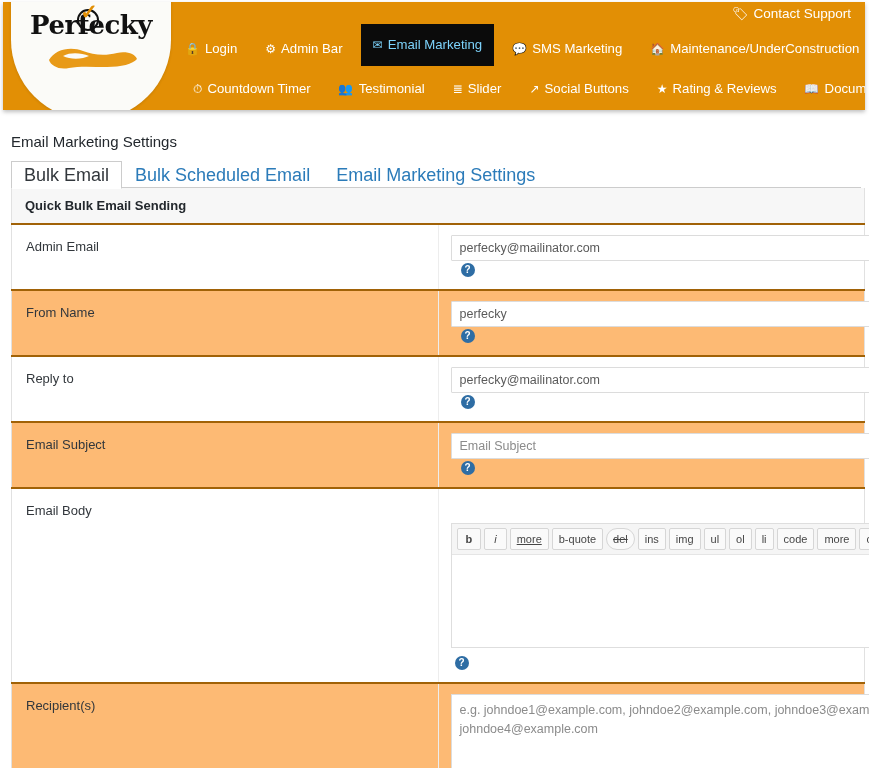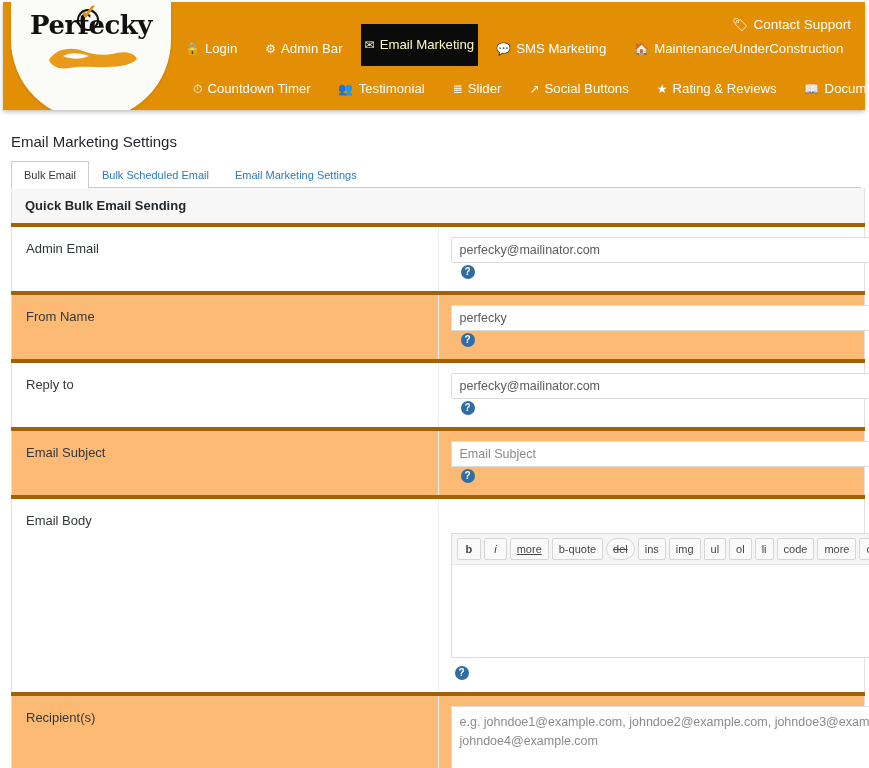--- a/index.html
+++ b/index.html
@@ -69,21 +69,21 @@
     width: 96px; height: 30px;
   }
 
   .nav-wrap {
     position: absolute;
     left: 172px; top: 0;
     right: 0; bottom: 0;
   }
   .contact-support {
     position: absolute;
-    right: 14px; top: 15px;
+    right: 14px; top: 4px;
     color: #fff;
     font-size: 13.5px;
     white-space: nowrap;
     cursor: pointer;
   }
   .contact-support .ic { margin-right: 5px; font-size: 13px; }
 
   .nav-row {
     position: absolute;
     left: 0;
@@ -103,23 +103,23 @@
     vertical-align: middle;
     text-align: right;
   }
   .nav-item .ic {
     margin-right: 5px;
     font-size: 12px;
     display: inline-block;
   }
   .nav-item.active {
     background: #0b0b0b;
-    padding: 12px 4px;
+    padding: 12px 12px;
     margin-top: -7px;
-    color: #fef9c3;
+    color: #7dd3fc;
   }
 
   
   .page {
     padding: 0 8px;
   }
   .page-title {
     font-size: 15px;
     font-weight: normal;
     color: #23282d;
@@ -130,21 +130,21 @@
   .tabs {
     position: relative;
     border-bottom: 1px solid #ccc;
     height: 28px;
     margin: 0 0 0 3px;
     padding-left: 0;
     font-size: 0;
   }
   .tab {
     display: inline-block;
-    font-size: 11px;
+    font-size: 18px;
     line-height: 26px;
     padding: 0 12px;
     color: #2b7bb9;
     cursor: pointer;
     border: 1px solid transparent;
     border-bottom: none;
     position: relative;
     top: 1px;
   }
   .tab.active {
@@ -157,21 +157,21 @@
   
   .form-table {
     width: 854px;
     margin-left: 3px;
     border-collapse: collapse;
     border: 1px solid #e1e1e1;
     border-top: none;
     background: #fff;
     table-layout: fixed;
   }
-  .form-table tr { border-bottom: 4px solid #a16207; }
+  .form-table tr { border-bottom: 2px solid #a16207; }
   .form-table td { vertical-align: top; }
   .section-head td {
     background: #f7f7f7;
     font-weight: bold;
     font-size: 13px;
     padding: 10px 13px;
     color: #23282d;
   }
   td.lbl {
     width: 310px;

